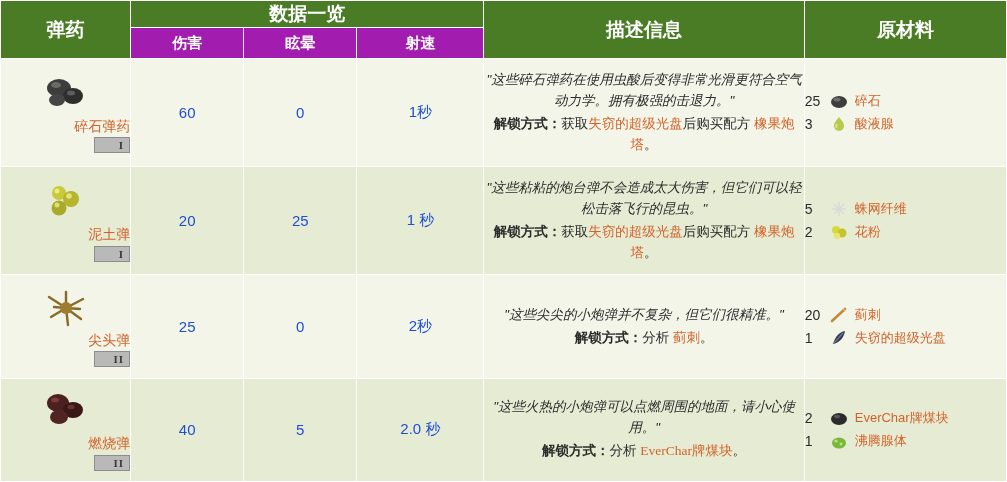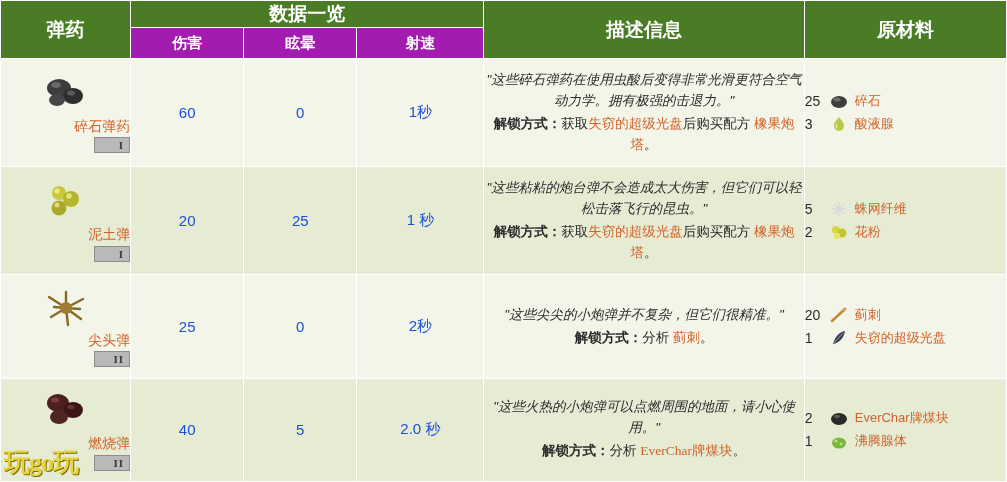--- a/index.html
+++ b/index.html
@@ -369,14 +369,13 @@
                   <circle cx="6" cy="9" r="1.6" fill="#bfe08a"></circle>
                   <circle cx="11" cy="12" r="1.4" fill="#bfe08a"></circle>
                 </svg>
           </span>
           <span class="mat-name">沸腾腺体</span>
         </div>
       </td>
     </tr>
   </tbody>
 </table>
-<div class="watermark">玩go玩</div>
 </div>
 
 </body></html>

